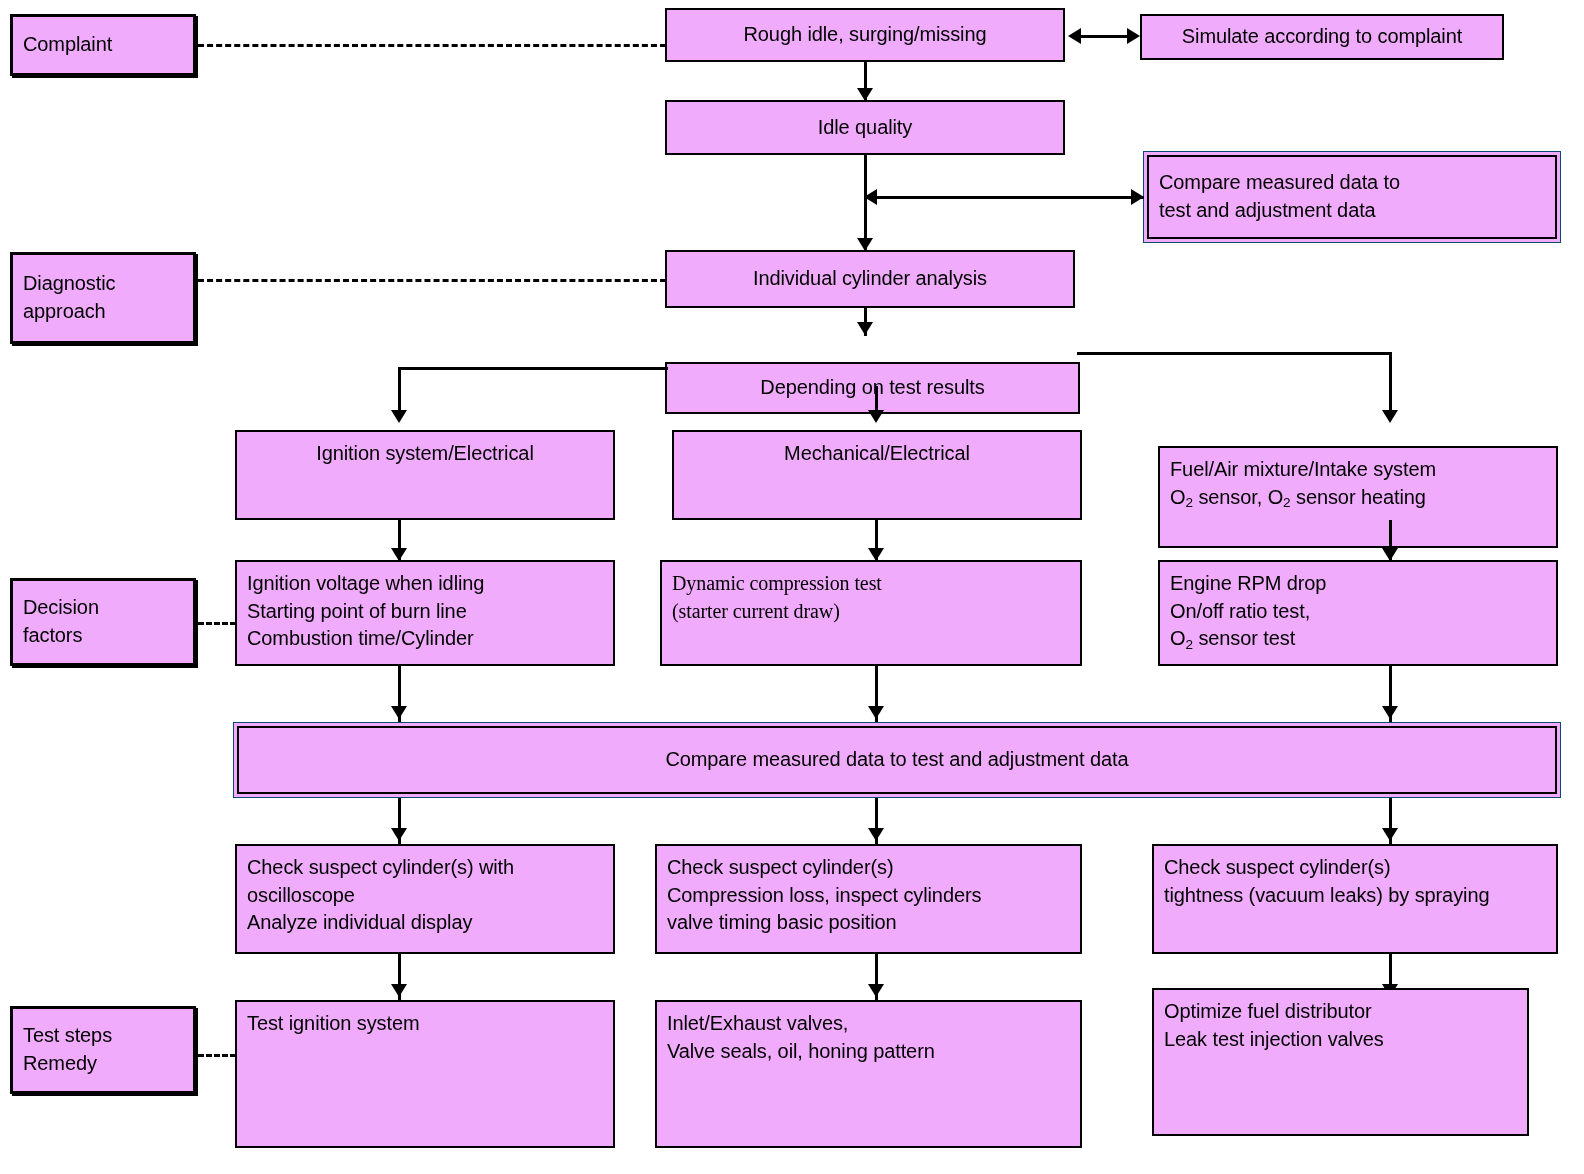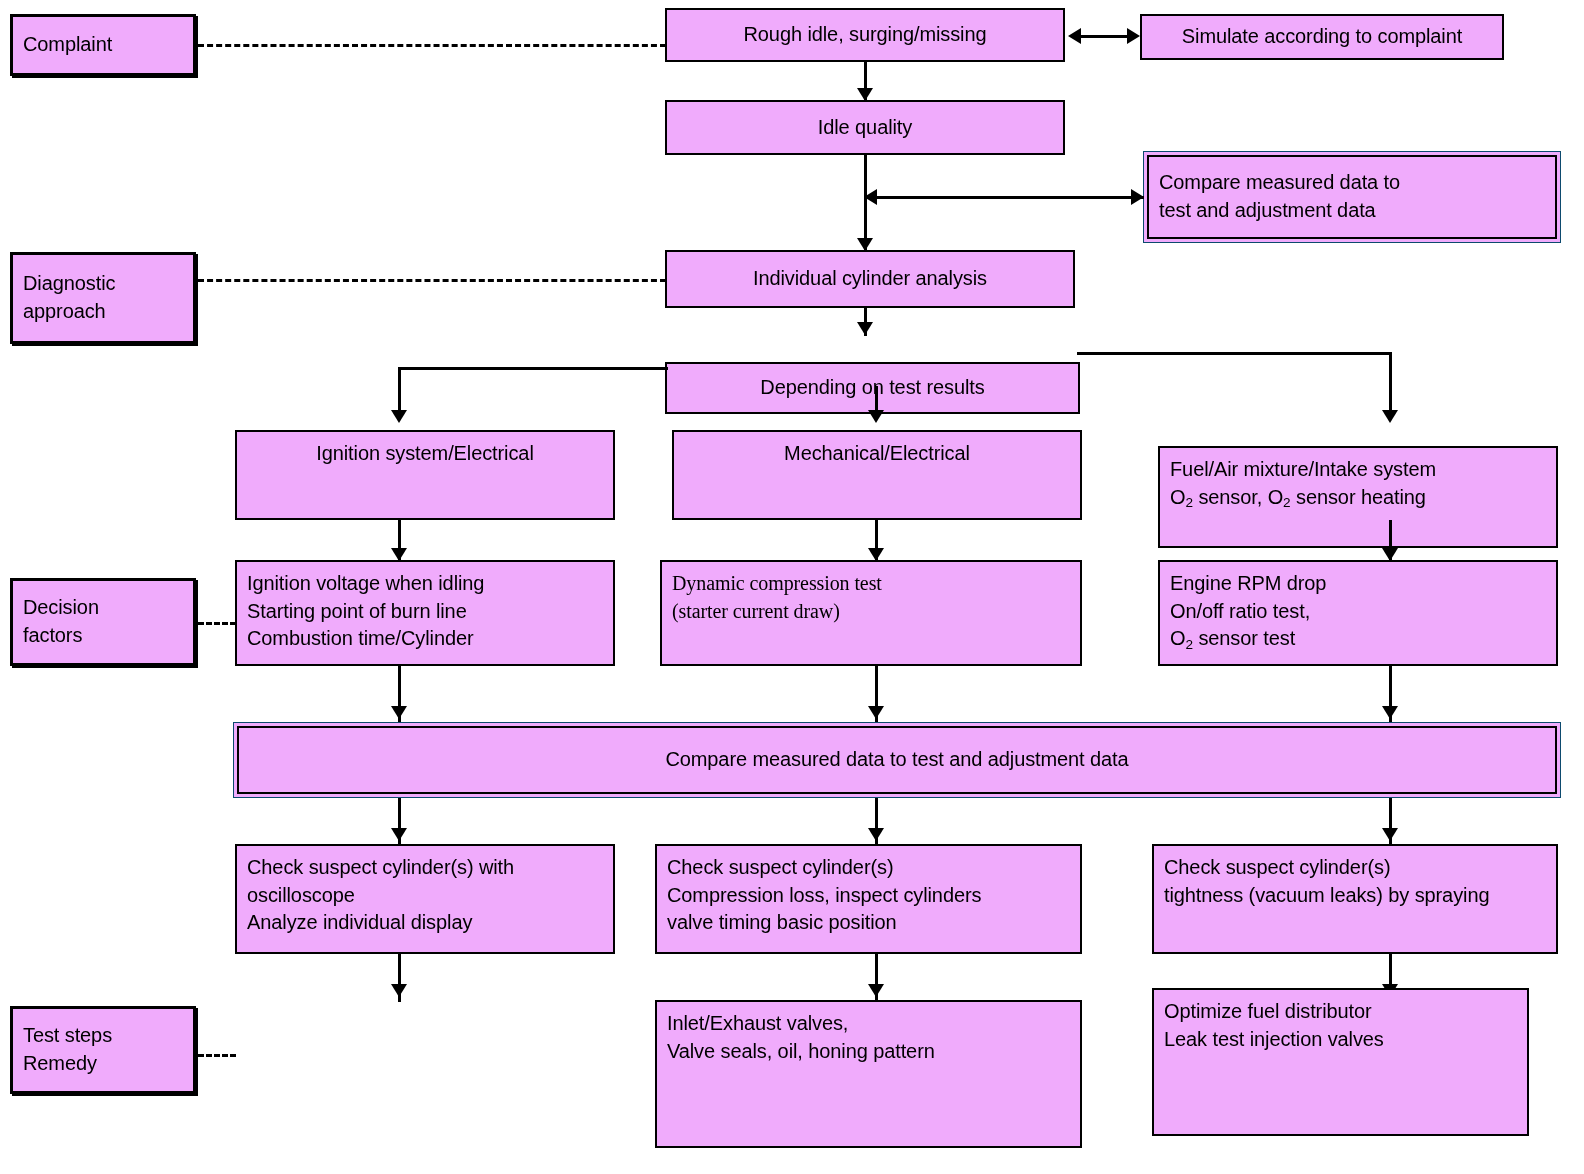--- a/index.html
+++ b/index.html
@@ -315,20 +315,25 @@
 
   <div class="ln vline" style="left:398px; top:954px; height:48px;"></div>
   <div class="arr arr-down" style="left:391px; top:984px;"></div>
 
   <div class="ln vline" style="left:875px; top:954px; height:48px;"></div>
   <div class="arr arr-down" style="left:868px; top:984px;"></div>
 
   <div class="ln vline" style="left:1389px; top:954px; height:48px;"></div>
   <div class="arr arr-down" style="left:1382px; top:984px;"></div>
 
+  <div class="node box" style="left:235px; top:1000px; width:380px; height:148px;">
+    <div class="node-inner-top">
+      <div class="txt left-txt pad-left">Test ignition system</div>
+    </div>
+  </div>
 
   <div class="node box" style="left:655px; top:1000px; width:427px; height:148px;">
     <div class="node-inner-top">
       <div class="txt left-txt pad-left">Inlet/Exhaust valves,
 Valve seals, oil, honing pattern</div>
     </div>
   </div>
 
   <div class="node box" style="left:1152px; top:988px; width:377px; height:148px;">
     <div class="node-inner-top">

